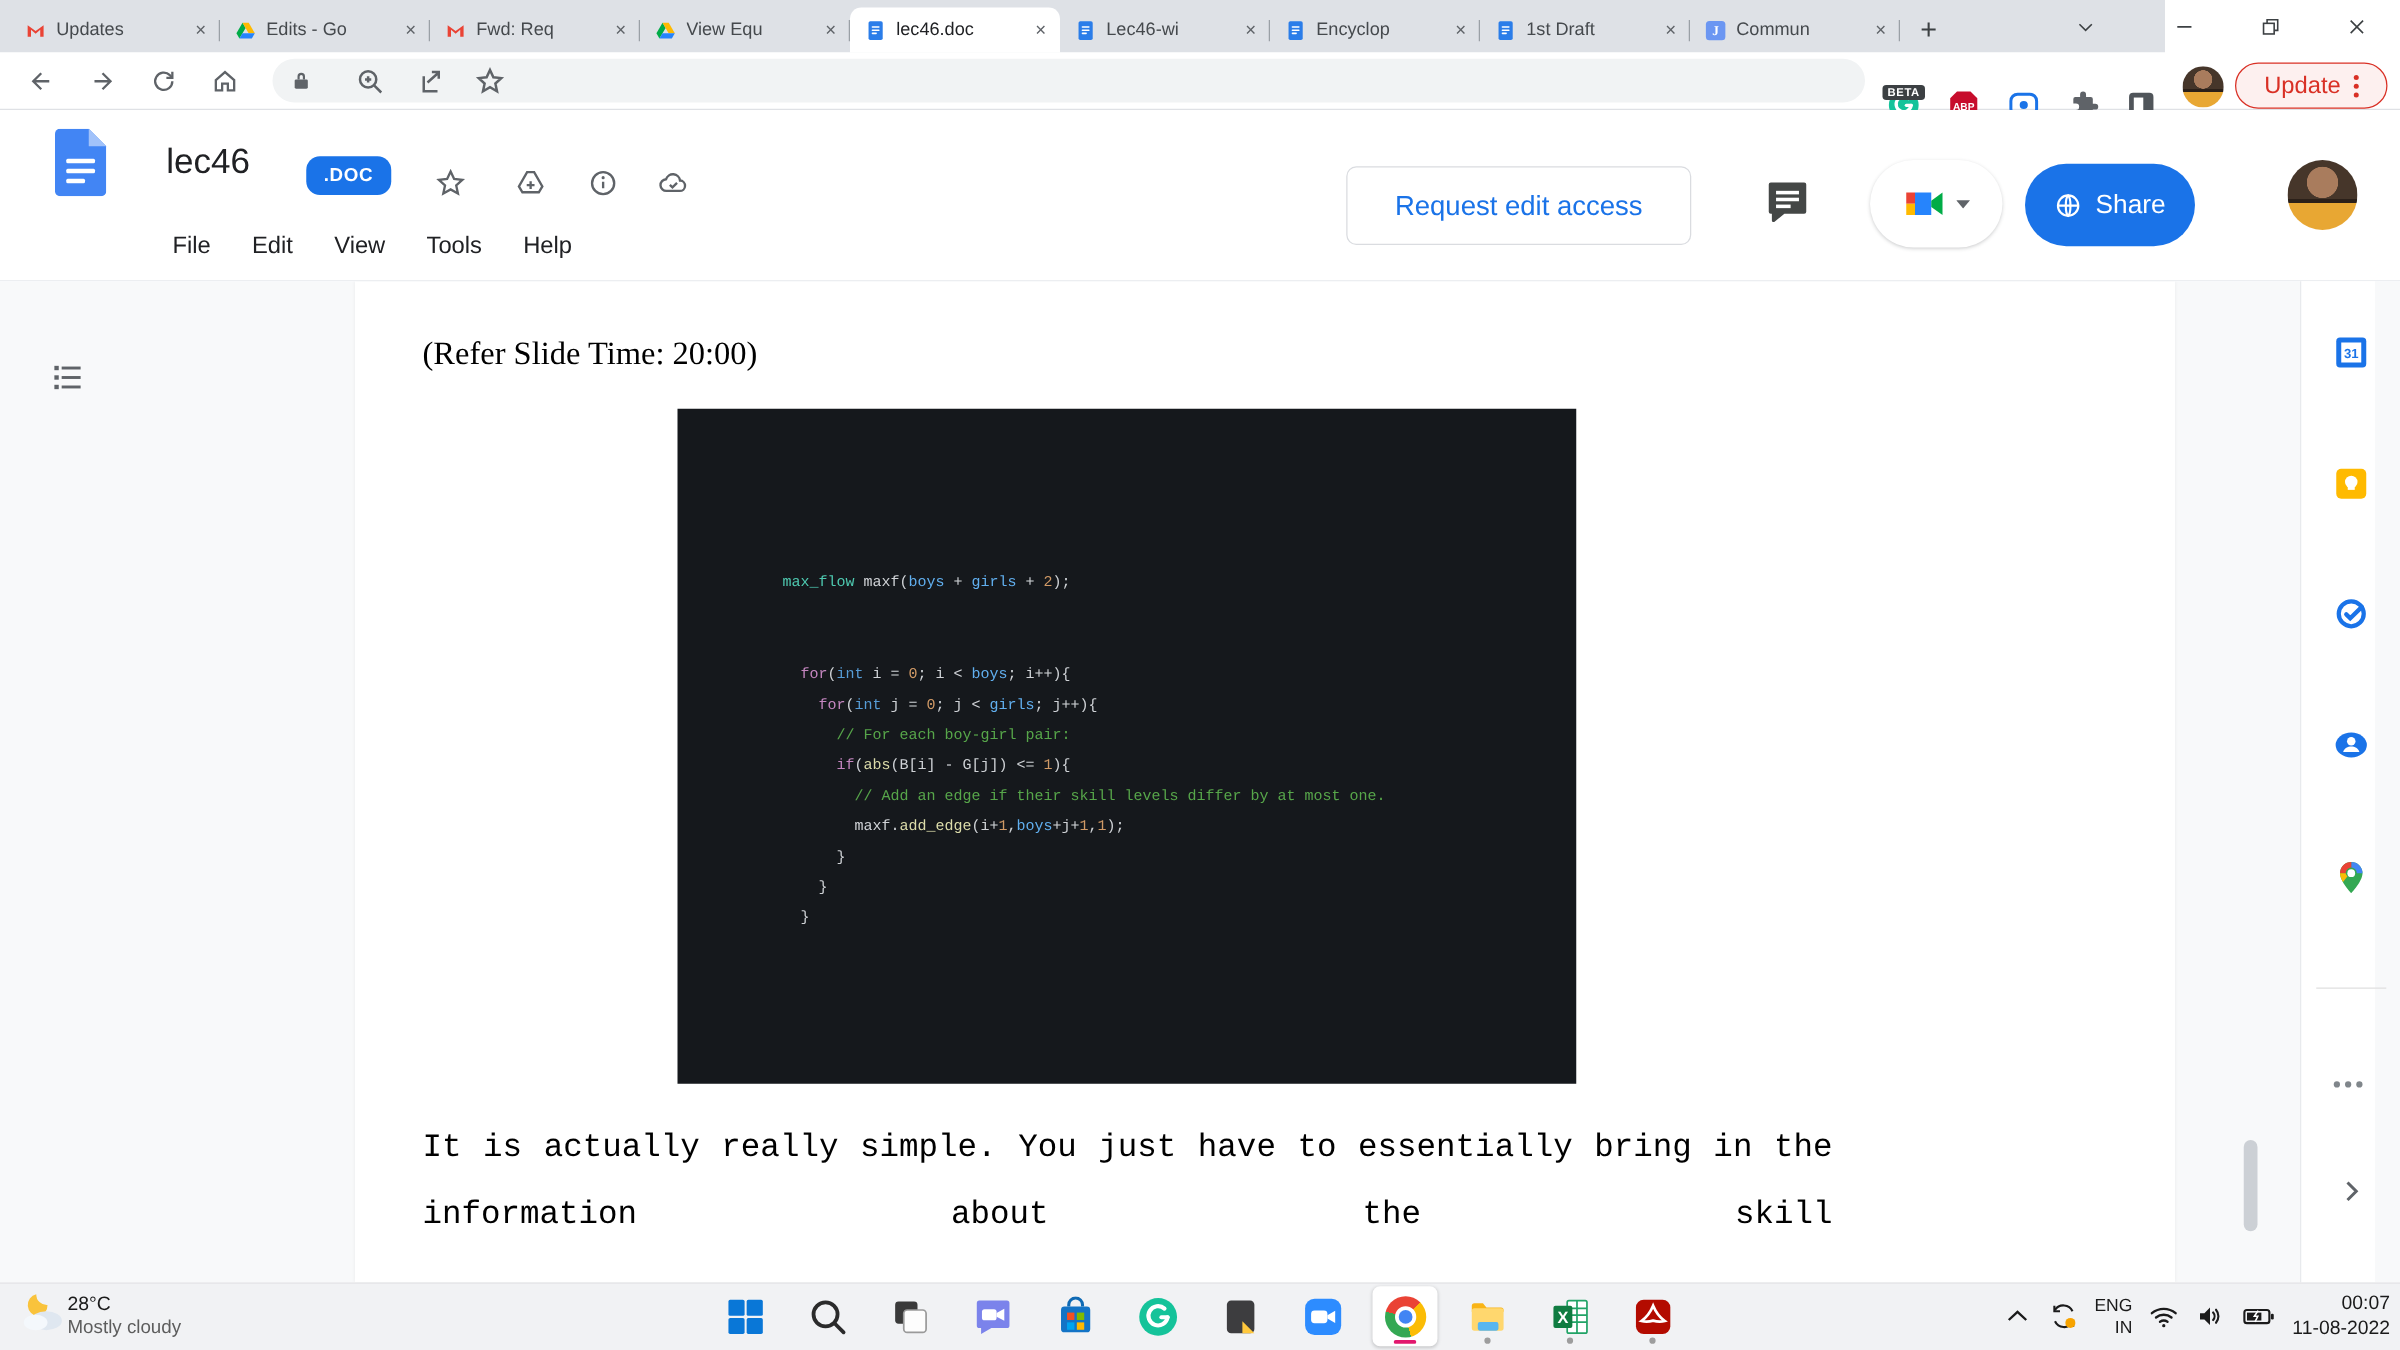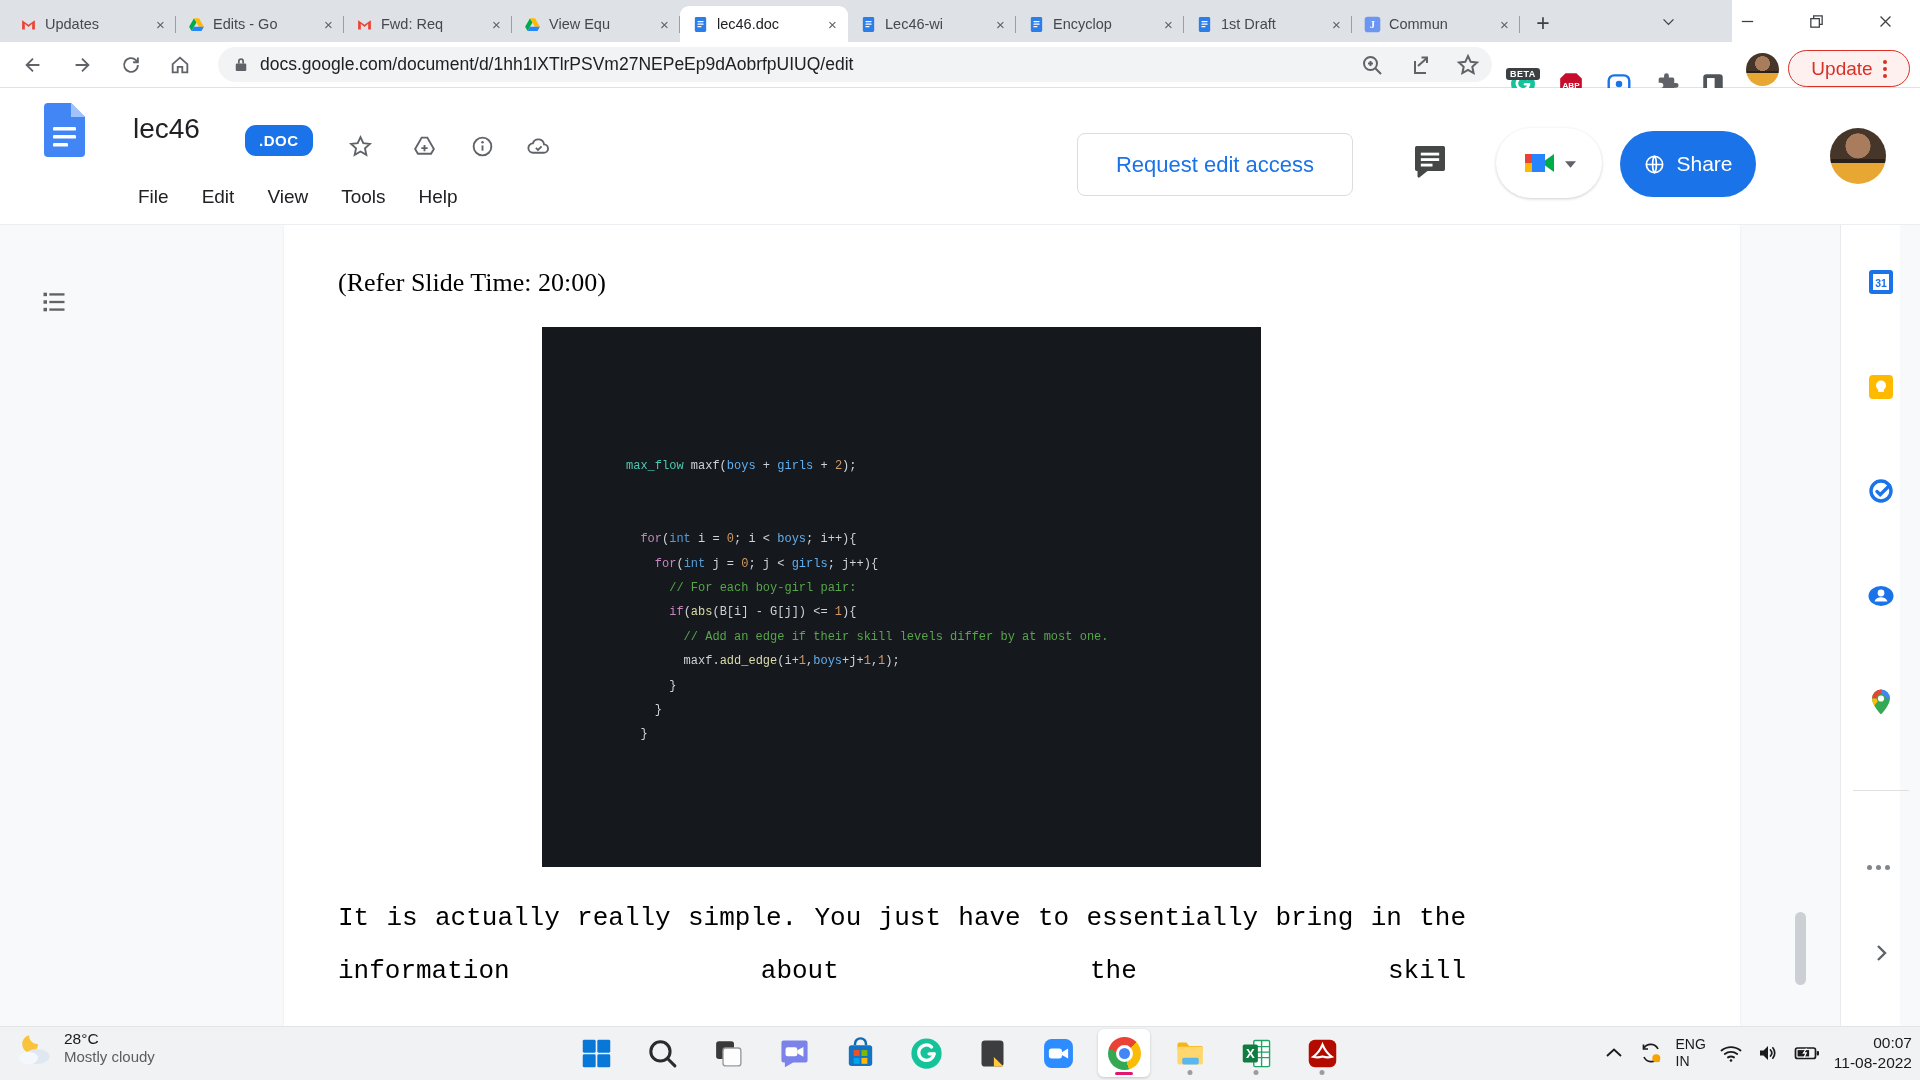--- a/index.html
+++ b/index.html
@@ -73,36 +73,36 @@
 .spico{position:absolute;left:25px;width:30px;height:30px}
 .spico svg{width:100%;height:100%}
 #sp-divider{position:absolute;left:12px;top:565px;width:56px;height:1px;background:#e0e0e0}
 #sp-more{position:absolute;left:26px;top:640px;display:flex;gap:4px}
 #sp-more i{width:5px;height:5px;border-radius:50%;background:#80868b}
 #sp-collapse{position:absolute;left:28px;top:716px;width:24px;height:24px;color:#5f6368}
 #sp-collapse svg{width:100%;height:100%}
 
 
 #taskbar{position:absolute;left:0;top:1026px;width:1920px;height:54px;background:#f1f2f4;border-top:1px solid #e3e4e6}
-#weather{position:absolute;left:14px;top:1030px;display:flex;gap:10px;align-items:flex-start}
+#weather{position:absolute;left:14px;top:1030px;display:flex;align-items:flex-end}
 #weather .wicon{width:40px;height:40px}
 #weather .wtemp{font-size:15.5px;color:#1a1a1a}
 #weather .wdesc{font-size:15px;color:#5d5d5d}
 #apps{position:absolute;left:570px;top:1029px;display:flex;gap:14px}
 .tile{width:52px;height:48px;border-radius:6px;display:flex;align-items:center;justify-content:center;position:relative}
 .tile svg{width:33px;height:33px}
 .tile.active{background:#fff;box-shadow:0 1px 3px rgba(0,0,0,.18)}
 .tile.active::after{content:"";position:absolute;bottom:2px;left:50%;transform:translateX(-50%);width:18px;height:3.5px;border-radius:2px;background:#e2186e}
 .tile.running::after{content:"";position:absolute;bottom:2px;left:50%;transform:translateX(-50%);width:5px;height:5px;border-radius:50%;background:#9d9d9d}
 .chrome-logo{width:33px;height:33px;border-radius:50%;background:conic-gradient(from 45deg,#fbbc05 0 120deg,#34a853 120deg 240deg,#ea4335 240deg 360deg);position:relative}
 .chrome-logo::after{content:"";position:absolute;inset:8px;border-radius:50%;background:#4285f4;border:3px solid #fff}
 #tray{position:absolute;right:0;top:1026px;height:54px;display:flex;align-items:center;gap:13px;padding-right:8px}
 .tico{width:24px;height:24px}
 .tico svg{width:100%;height:100%}
-#lang{font-size:14px;color:#1a1a1a;text-align:left;line-height:17px}
+#lang{font-size:14px;color:#1a1a1a;text-align:right;line-height:17px}
 #clock{font-size:15.5px;color:#1a1a1a;text-align:right;line-height:20px}
 </style>
 </head>
 <body>
 
 <div id="screen">
 
   <div id="tabstrip">
     <div id="tabs">
         <div class="tab">
@@ -249,21 +249,20 @@
       <svg viewBox="0 0 24 24" fill="none" stroke="#5f6368" stroke-width="2">
         <path d="M4 11l8-7 8 7v9h-5.5v-6h-5v6H4z"></path>
       </svg>
     </div>
 
   <div id="omnibox">
     <span class="lock"><svg viewBox="0 0 24 24" fill="#5f6368">
           <rect x="5" y="10" width="14" height="10" rx="1.5"></rect>
           <path d="M8 10V7a4 4 0 0 1 8 0v3h-2.3V7a1.7 1.7 0 0 0-3.4 0v3z"></path>
         </svg></span>
-    <span class="url">docs.google.com/document/d/1hh1IXTlrPSVm27NEPeEp9dAobrfpUIUQ/edit</span>
     <span class="oicon"><svg viewBox="0 0 24 24" fill="none" stroke="#5f6368" stroke-width="2">
           <circle cx="10.5" cy="10.5" r="6.5"></circle>
           <path d="M15.5 15.5 21 21M8 10.5h5M10.5 8v5"></path>
         </svg></span>
     <span class="oicon"><svg viewBox="0 0 24 24" fill="none" stroke="#5f6368" stroke-width="2">
           <path d="M7 8v12h11"></path>
           <path d="M10 13l9-8M13.5 4.5H19V10"></path>
         </svg></span>
     <span class="oicon"><svg viewBox="0 0 24 24" fill="none" stroke="#5f6368" stroke-width="2">
           <path d="M12 3l2.7 5.8 6.3.7-4.7 4.3 1.3 6.2-5.6-3.2-5.6 3.2 1.3-6.2L3 9.5l6.3-.7z"></path>

